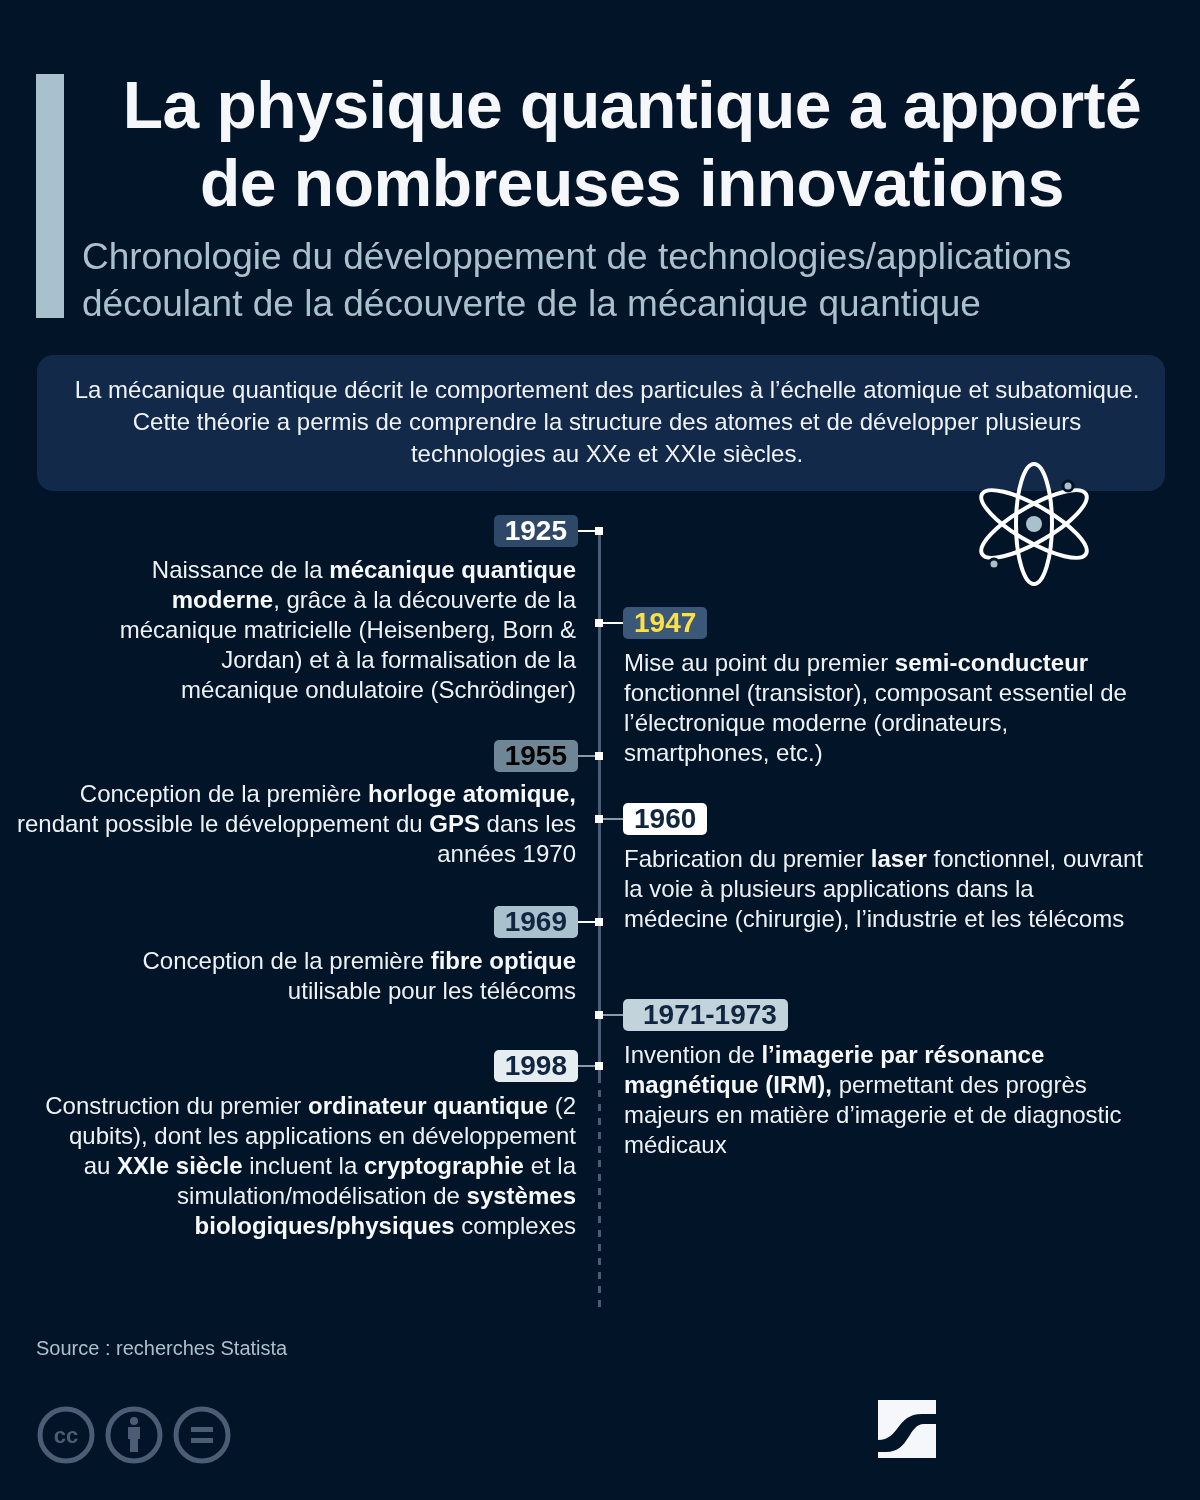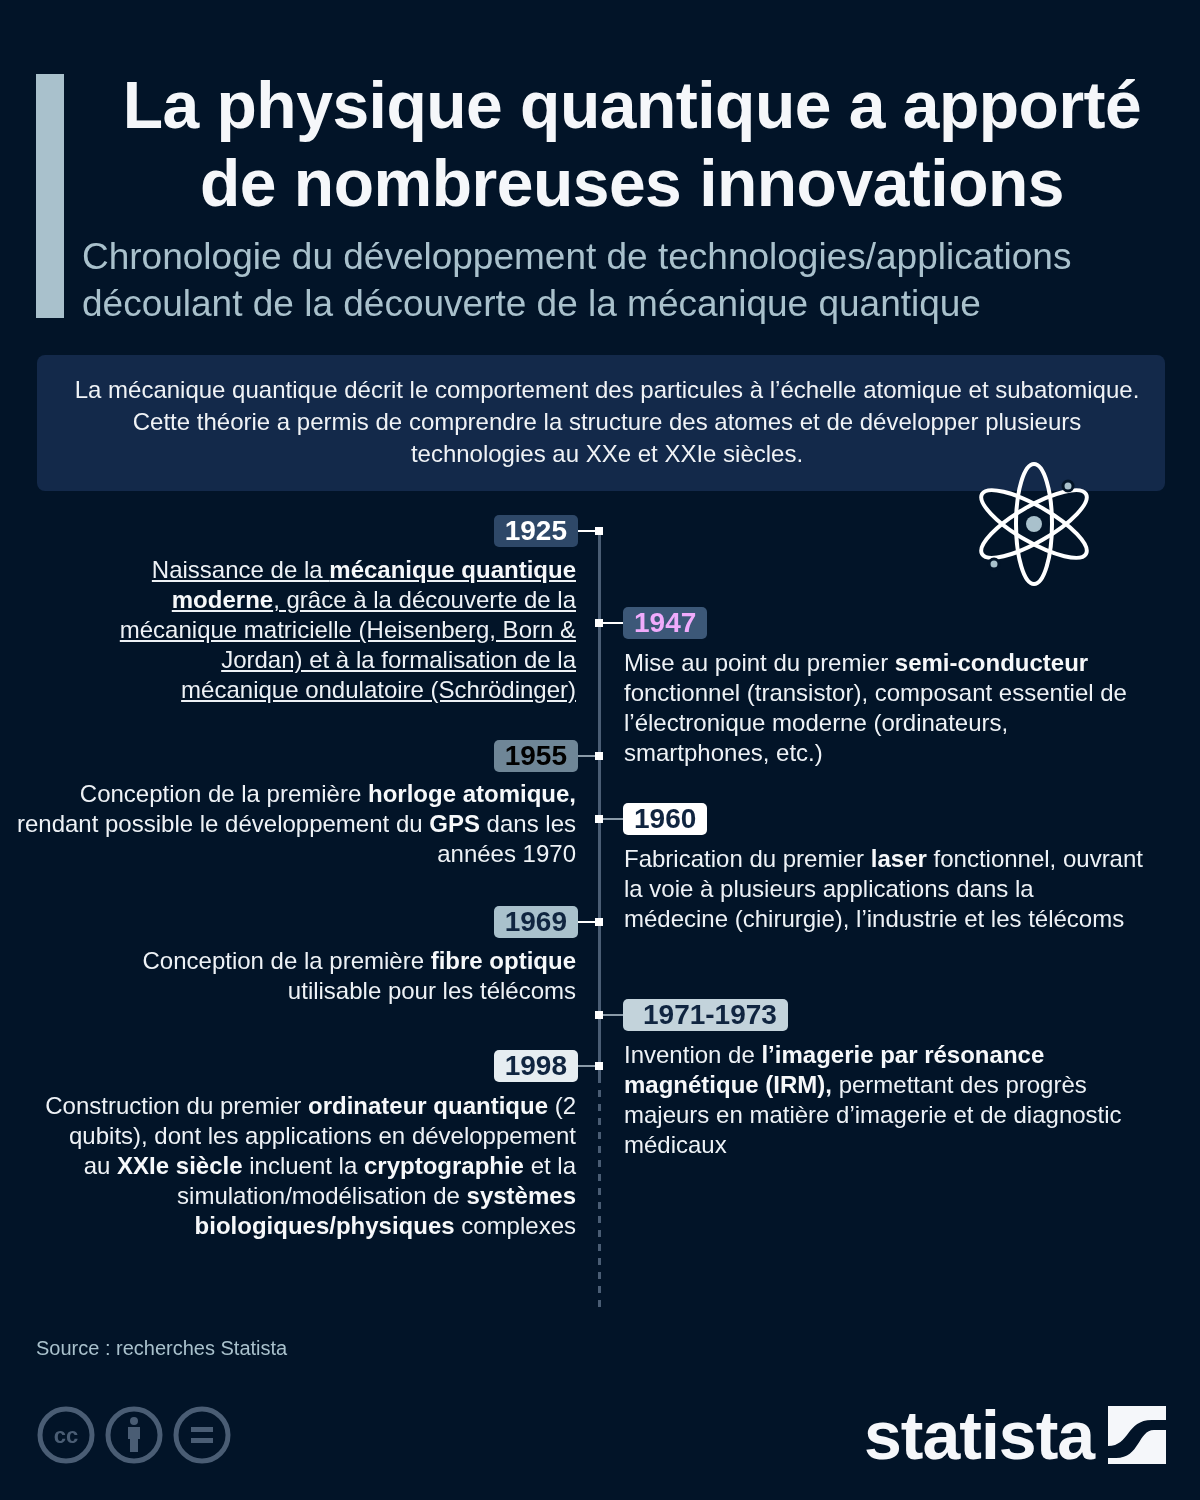--- a/index.html
+++ b/index.html
@@ -3,21 +3,21 @@
 <meta charset="utf-8">
 <style>
   * { box-sizing: border-box; margin: 0; padding: 0; }
   html, body { width: 1200px; height: 1500px; background: #021428; overflow: hidden; }
   body { position: relative; font-family: "Liberation Sans", "DejaVu Sans", sans-serif; color: #f3f6f9; }
 
   .accent-bar { position: absolute; left: 36px; top: 74px; width: 28px; height: 244px; background: #a9c1cc; }
   .title { position: absolute; left: 82px; top: 66px; width: 1100px; font-size: 66px; font-weight: bold; line-height: 78px; color: #f5f7fa; letter-spacing: -0.5px; text-align: center; }
   .subtitle { position: absolute; left: 82px; top: 233px; width: 1100px; font-size: 37px; line-height: 47px; color: #a9c1cc; }
 
-  .intro-box { position: absolute; left: 37px; top: 355px; width: 1128px; height: 136px; background: #13294a; border-radius: 8px; padding: 19px 16px 0 28px; text-align: center; font-size: 24px; line-height: 32px; color: #f0f3f6; }
+  .intro-box { position: absolute; left: 37px; top: 355px; width: 1128px; height: 136px; background: #13294a; border-radius: 16px; padding: 19px 16px 0 28px; text-align: center; font-size: 24px; line-height: 32px; color: #f0f3f6; }
 
   .atom { position: absolute; left: 975px; top: 460px; width: 118px; height: 128px; }
 
   .axis { position: absolute; left: 598px; top: 531px; width: 3px; height: 545px; background: #4a5d74; }
   .axis-dash { position: absolute; left: 598px; top: 1076px; width: 3px; height: 234px; background: repeating-linear-gradient(to bottom, #4a5d74 0 7px, transparent 7px 14px); }
 
   .node { position: absolute; width: 8px; height: 8px; background: #ffffff; left: 595px; }
   .conn { position: absolute; height: 2px; }
 
   .badge { position: absolute; height: 32px; border-radius: 5px; font-size: 28px; font-weight: bold; line-height: 32px; text-align: center; padding: 0 11px; }
@@ -58,24 +58,24 @@
   <circle cx="19" cy="104" r="5" fill="#a9c1cc" stroke="#021428" stroke-width="3"></circle>
 </svg>
 
 <div class="axis"></div>
 <div class="axis-dash"></div>
 
 <div id="timeline">
     <div class="node" style="top: 527px;"></div>
     <div class="conn" style="top: 530px; left: 576px; width: 19px; background: rgb(255, 255, 255);"></div>
     <div class="badge" style="top: 515px; background: rgb(46, 72, 104); color: rgb(255, 255, 255); right: 622px;">1925</div>
-    <div class="desc left" style="top: 555px; width: 470px; text-decoration: underline;"><span>Naissance de la </span><b>mécanique quantique moderne</b><span>, grâce à la découverte de la mécanique matricielle (Heisenberg, Born &amp; Jordan) et à la formalisation de la mécanique ondulatoire (Schrödinger)</span></div>
+    <div class="desc left" style="top: 555px; width: 470px;"><span>Naissance de la </span><b>mécanique quantique moderne</b><span>, grâce à la découverte de la mécanique matricielle (Heisenberg, Born &amp; Jordan) et à la formalisation de la mécanique ondulatoire (Schrödinger)</span></div>
     <div class="node" style="top: 619px;"></div>
     <div class="conn" style="top: 622px; left: 603px; width: 20px; background: rgb(255, 255, 255);"></div>
-    <div class="badge" style="top: 607px; background: rgb(60, 88, 120); color: #f0abfc; left: 623px;">1947</div>
+    <div class="badge" style="top: 607px; background: rgb(60, 88, 120); color: #fde047; left: 623px;">1947</div>
     <div class="desc right" style="top: 648px; width: 520px;"><span>Mise au point du premier </span><b>semi-conducteur</b><span> fonctionnel (transistor), composant essentiel de l’électronique moderne (ordinateurs, smartphones, etc.)</span></div>
     <div class="node" style="top: 752px;"></div>
     <div class="conn" style="top: 755px; left: 576px; width: 19px; background: rgb(138, 154, 168);"></div>
     <div class="badge" style="top: 740px; background: rgb(111, 134, 151); color: #000000; right: 622px;">1955</div>
     <div class="desc left" style="top: 779px; width: 560px;"><span>Conception de la première </span><b>horloge atomique,</b><span> rendant possible le développement du </span><b>GPS</b><span> dans les années 1970</span></div>
     <div class="node" style="top: 815px;"></div>
     <div class="conn" style="top: 818px; left: 603px; width: 20px; background: rgb(138, 154, 168);"></div>
     <div class="badge" style="top: 803px; background: #ffffff; color: rgb(16, 37, 64); left: 623px;">1960</div>
     <div class="desc right" style="top: 844px; width: 520px;"><span>Fabrication du premier </span><b>laser</b><span> fonctionnel, ouvrant la voie à plusieurs applications dans la médecine (chirurgie), l’industrie et les télécoms</span></div>
     <div class="node" style="top: 918px;"></div>
@@ -106,18 +106,17 @@
     <rect x="26" y="33" width="8" height="14" fill="#4a5d74"></rect>
   </svg>
   <svg class="cc-icon" viewBox="0 0 60 60">
     <circle cx="30" cy="30" r="26" fill="none" stroke="#4a5d74" stroke-width="5"></circle>
     <rect x="19" y="22" width="22" height="5" fill="#4a5d74"></rect>
     <rect x="19" y="33" width="22" height="5" fill="#4a5d74"></rect>
   </svg>
 </div>
 
 <div class="logo">
-  <span class="logo-text">statista</span>
   <svg class="logo-mark" viewBox="0 0 58 58">
     <rect x="0" y="0" width="58" height="58" fill="#f5f7fa"></rect>
     <path d="M0 40 C22 40 18 14 44 14 L58 14 L58 24 L46 24 C30 24 32 52 8 52 L0 52 Z" fill="#021428"></path>
   </svg>
 </div>
 
 </body></html>

